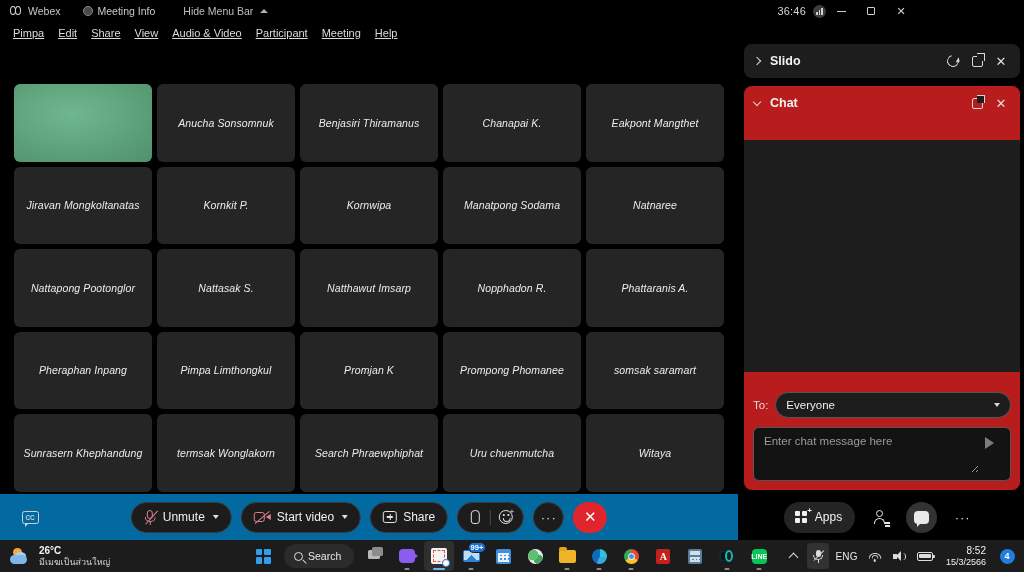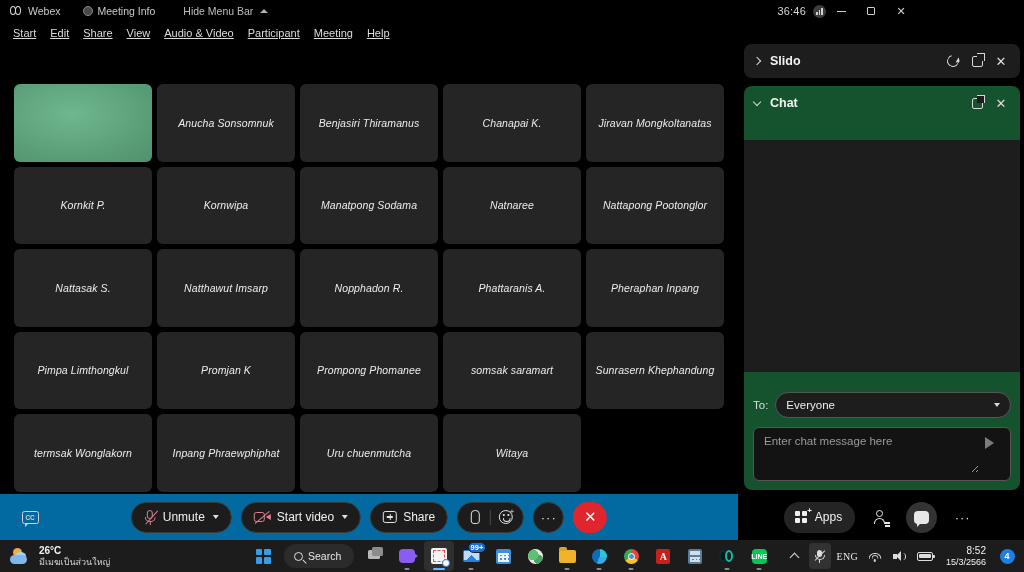--- a/index.html
+++ b/index.html
@@ -218,21 +218,21 @@
 
   
   .panels { position: absolute; top: 44px; left: 740px; width: 284px; height: 450px; background: #000; }
   .panel-slido {
     position: absolute; top: 0; left: 4px; width: 276px; height: 34px;
     background: #1d1d1d; border-radius: 8px;
     display: flex; align-items: center; padding: 0 8px 0 10px;
   }
   .panel-chat-wrap {
     position: absolute; top: 42px; left: 4px; width: 276px; height: 404px;
-    background: #14532d; border-radius: 8px; display: flex; flex-direction: column; gap: 20px;
+    background: #b91c1c; border-radius: 8px; display: flex; flex-direction: column; gap: 20px;
   }
   .panel-head { height: 34px; display: flex; align-items: center; padding: 0 8px 0 10px; flex-shrink: 0; }
   .panel-title { color: #f2f2f2; font-size: 12.5px; font-weight: bold; margin-left: 10px; }
   .panel-acts { margin-left: auto; display: flex; align-items: center; gap: 2px; }
   .pa-btn { width: 22px; height: 22px; display: flex; align-items: center; justify-content: center; border-radius: 4px; }
   .chev-r { width: 6px; height: 6px; border-right: 1.4px solid #d8d8d8; border-top: 1.4px solid #d8d8d8; transform: rotate(45deg); }
   .chev-d { width: 6px; height: 6px; border-right: 1.4px solid #d8d8d8; border-top: 1.4px solid #d8d8d8; transform: rotate(135deg); margin-top: -3px; }
   .ic-refresh {
     width: 12px; height: 12px; border: 1.4px solid #d8d8d8; border-radius: 50%;
     border-top-color: transparent; position: relative; transform: rotate(30deg);
@@ -338,21 +338,21 @@
   .ic-line { width: 15px; height: 15px; border-radius: 4px; background: #06c755; display: flex; align-items: center; justify-content: center; color: #fff; font-size: 7px; font-weight: bold; }
   .tray { margin-left: auto; display: flex; align-items: center; gap: 3px; padding-right: 6px; }
   .tray-btn { height: 26px; min-width: 22px; display: flex; align-items: center; justify-content: center; border-radius: 4px; padding: 0 3px; }
   .tray-btn.hl { background: #323232; }
   .chev-up-s { width: 7px; height: 7px; border-left: 1.3px solid #dcdcdc; border-top: 1.3px solid #dcdcdc; transform: rotate(45deg); margin-top: 3px; }
   .tr-mic { width: 11px; height: 14px; position: relative; }
   .tr-mic .b { position: absolute; left: 3px; top: 1px; width: 5px; height: 7px; background: #dcdcdc; border-radius: 2.5px; }
   .tr-mic .a { position: absolute; left: .5px; top: 6px; width: 10px; height: 4.5px; border: 1.2px solid #dcdcdc; border-top: none; border-radius: 0 0 5px 5px; }
   .tr-mic .s { position: absolute; left: 4.8px; top: 11px; width: 1.2px; height: 2.5px; background: #dcdcdc; }
   .tr-mic .x { position: absolute; left: -1px; top: 6px; width: 14px; height: 1.3px; background: #dcdcdc; transform: rotate(-45deg); }
-  .lang { color: #e8e8e8; font-size: 10px; letter-spacing: .3px; font-family: Liberation Serif, serif; }
+  .lang { color: #e8e8e8; font-size: 10px; letter-spacing: .3px; }
   .wifi { width: 14px; height: 11px; position: relative; }
   .wifi i { position: absolute; left: 50%; transform: translateX(-50%); border: 1.3px solid #dcdcdc; border-bottom: none; border-radius: 9px 9px 0 0; }
   .wifi i:nth-child(1){ bottom: 3px; width: 13px; height: 6px; }
   .wifi i:nth-child(2){ bottom: 3px; width: 7px; height: 3.5px; opacity: .85; }
   .wifi b { position: absolute; left: 50%; bottom: 0; transform: translateX(-50%); width: 2.5px; height: 2.5px; border-radius: 50%; background: #dcdcdc; }
   .spk { width: 14px; height: 12px; position: relative; }
   .spk .c { position: absolute; left: 0; top: 3.5px; width: 4px; height: 5px; background: #dcdcdc; }
   .spk .t { position: absolute; left: 3px; top: 1px; border-top: 5px solid transparent; border-bottom: 5px solid transparent; border-right: 5px solid #dcdcdc; }
   .spk .w { position: absolute; right: 1px; top: 2.5px; width: 4px; height: 7px; border-right: 1.3px solid #dcdcdc; border-radius: 0 6px 6px 0; }
   .batt { width: 16px; height: 9px; border: 1.3px solid #dcdcdc; border-radius: 2px; position: relative; }
@@ -400,21 +400,21 @@
       <span class="winbtn">
           <span class="wb-max"></span>
         </span>
       <span class="winbtn close">
         <span>✕</span>
       </span>
     </div>
   </div>
 
   <div class="menubar">
-    <div class="menu-item"><u>Start</u></div>
+    <div class="menu-item"><u>Pimpa</u></div>
     <div class="menu-item"><u>Edit</u></div>
     <div class="menu-item"><u>Share</u></div>
     <div class="menu-item"><u>View</u></div>
     <div class="menu-item"><u>Audio &amp; Video</u></div>
     <div class="menu-item"><u>Participant</u></div>
     <div class="menu-item"><u>Meeting</u></div>
     <div class="menu-item"><u>Help</u></div>
   </div>
 
   <div class="stage">
@@ -425,20 +425,23 @@
         <div class="tile">
           <span class="nm">Anucha Sonsomnuk</span>
         </div>
         <div class="tile">
           <span class="nm">Benjasiri Thiramanus</span>
         </div>
         <div class="tile">
           <span class="nm">Chanapai K.</span>
         </div>
         <div class="tile">
+          <span class="nm">Eakpont Mangthet</span>
+        </div>
+        <div class="tile">
           <span class="nm">Jiravan Mongkoltanatas</span>
         </div>
         <div class="tile">
           <span class="nm">Kornkit P.</span>
         </div>
         <div class="tile">
           <span class="nm">Kornwipa</span>
         </div>
         <div class="tile">
           <span class="nm">Manatpong Sodama</span>
@@ -476,21 +479,21 @@
         <div class="tile">
           <span class="nm">somsak saramart</span>
         </div>
         <div class="tile">
           <span class="nm">Sunrasern Khephandung</span>
         </div>
         <div class="tile">
           <span class="nm">termsak Wonglakorn</span>
         </div>
         <div class="tile">
-          <span class="nm">Inpang Phraewphiphat</span>
+          <span class="nm">Search Phraewphiphat</span>
         </div>
         <div class="tile">
           <span class="nm">Uru chuenmutcha</span>
         </div>
         <div class="tile">
           <span class="nm">Witaya</span>
         </div>
       </div>
   </div>
 

